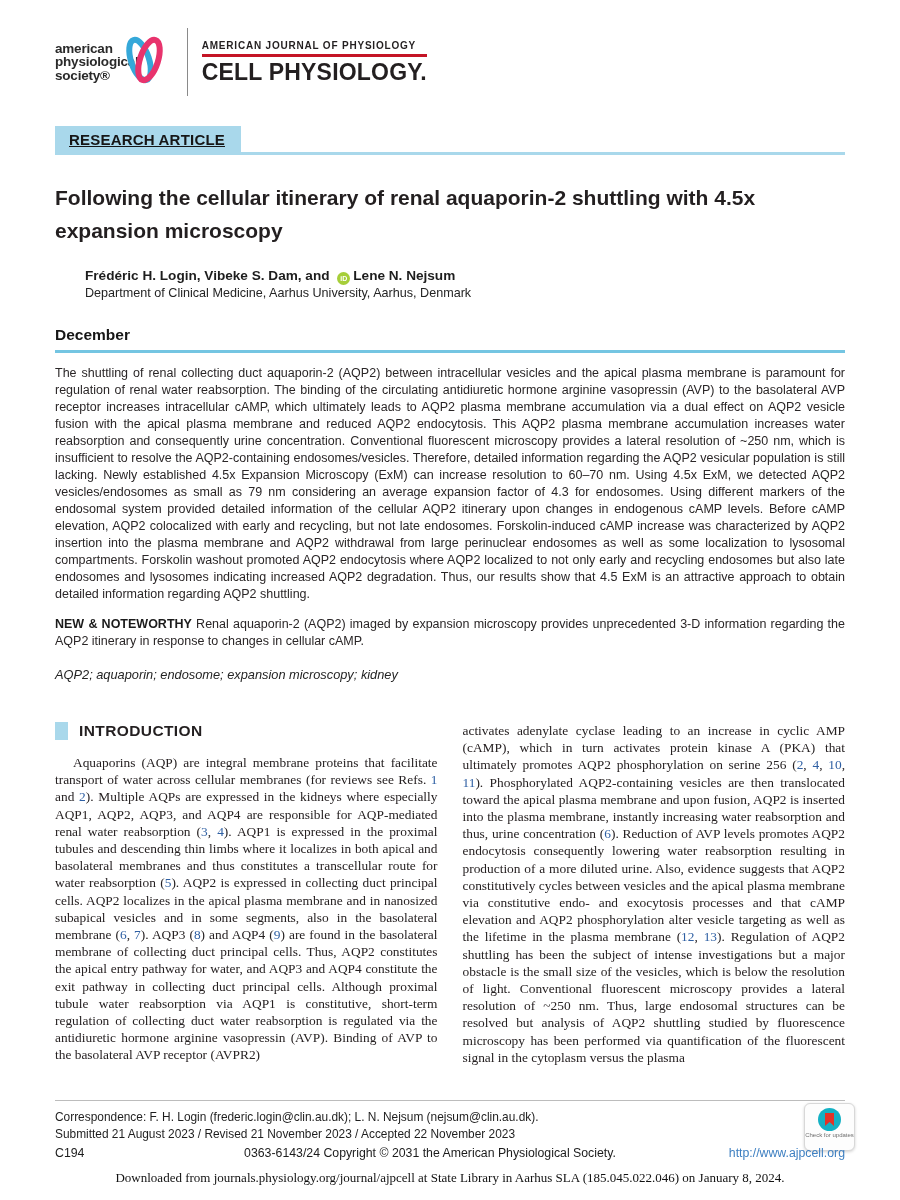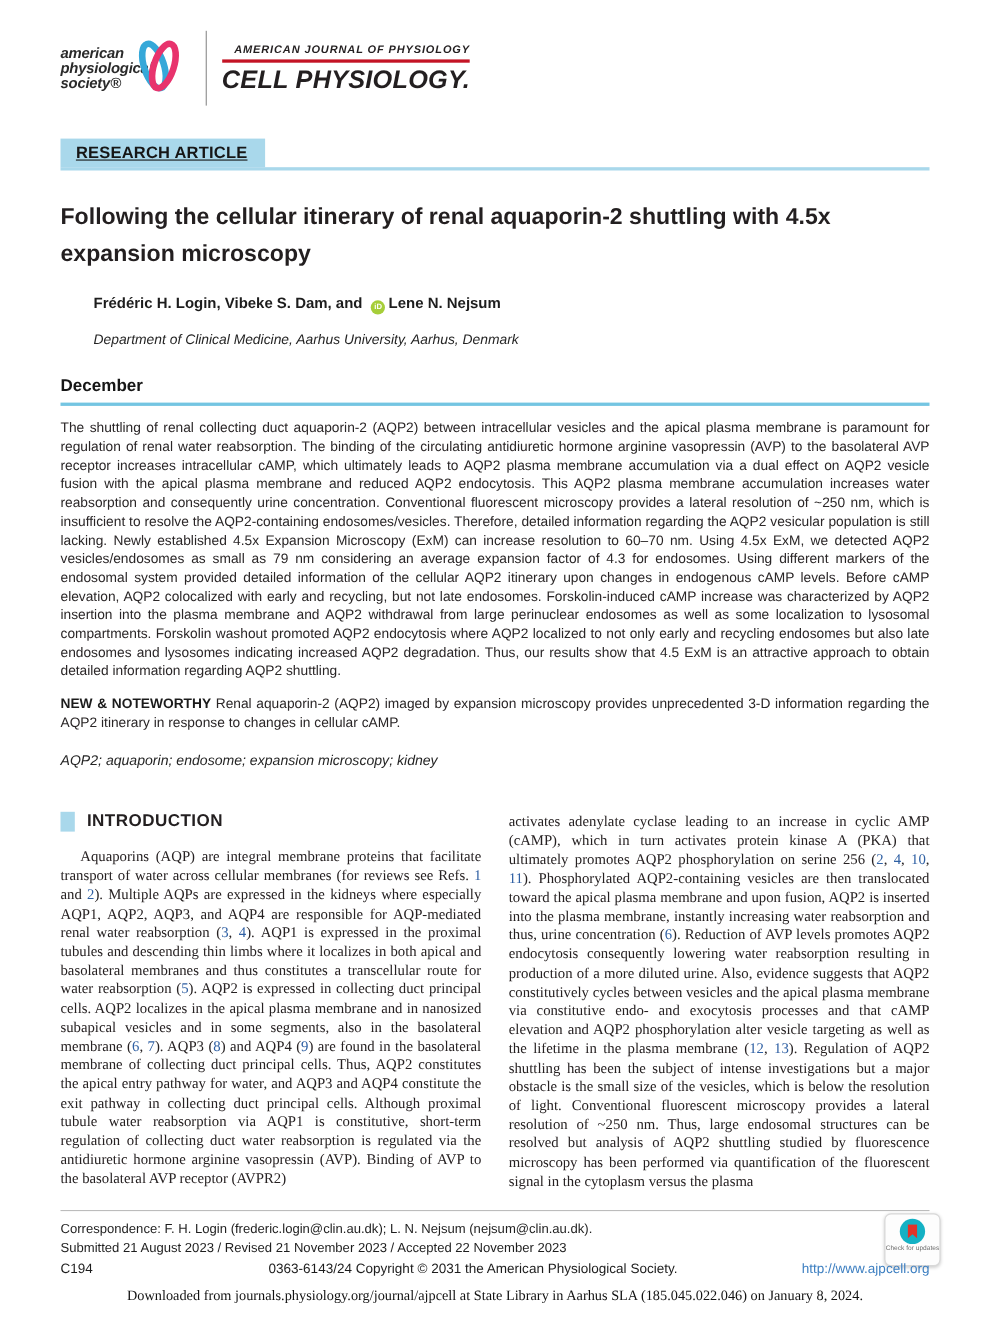--- a/index.html
+++ b/index.html
@@ -3,42 +3,42 @@
 <meta charset="utf-8">
 <style>
   * { margin:0; padding:0; box-sizing:border-box; }
   html,body { width:900px; height:1200px; background:#ffffff; overflow:hidden; position:relative;
     font-family:"Liberation Sans", sans-serif; color:#231f20; }
 
   
   .page-header { display:flex; justify-content:space-between; align-items:flex-start; padding:52px 55px 0 55px; }
   .citation { font-style:italic; font-size:12.8px; line-height:17.5px; color:#1c1c1c; }
   .citation .doi-link { color:#3d7fc1; }
-  .logo-group { display:flex; align-items:center; gap:14px; margin-top:-24px;font-style:italic; }
+  .logo-group { display:flex; align-items:center; gap:14px; margin-top:-24px; }
   .aps-logo { position:relative; padding-right:34px; }
   .aps-text { font-size:13.5px; font-weight:bold; line-height:13.5px; color:#2a2a2a; letter-spacing:-0.2px; }
   .aps-ribbon { position:absolute; left:66px; top:-12px; }
   .logo-divider { width:1px; height:68px; background:#8a8a8a; }
-  .journal-block { padding-top:2px;text-align:right; }
+  .journal-block { padding-top:2px; }
   .journal-small { font-size:10px; font-weight:bold; letter-spacing:0.8px; color:#231f20; }
   .journal-rule { height:2.5px; background:#c41425; margin:3px 0 2px 0; }
   .journal-large { font-size:23px; font-weight:bold; letter-spacing:0.2px; color:#231f20; }
 
   
   .badge-row { margin:30px 55px 0 55px; border-bottom:3px solid #a9d8eb; }
   .article-badge { display:inline-block; background:#a9d8eb; padding:5px 16px 4px 14px;
     font-size:15px; font-weight:bold; letter-spacing:0.2px; color:#161616;text-decoration:underline; }
 
   
   .paper-title { margin:26px 55px 0 55px; font-size:21px; font-weight:bold; line-height:33px; color:#231f20; }
   .authors { margin:21px 55px 0 85px; font-size:13.6px; font-weight:bold; color:#1d1d1d; }
   .orcid { display:inline-flex; align-items:center; justify-content:center; width:13px; height:13px;
     border-radius:50%; background:#a6ce39; color:#fff; font-size:7px; font-weight:bold;
     vertical-align:-1px; margin:0 3px 0 4px; cursor:pointer; }
-  .affiliation { margin:16px 55px 0 85px; font-style:italic; font-size:12.6px; color:#242424; }
+  .affiliation { margin:1px 55px 0 85px; font-size:12.6px; color:#242424; }
 
   
   .abstract-heading { margin:26px 55px 0 55px; font-size:15.5px; font-weight:bold; color:#161616; }
   .abstract-rule { margin:6px 55px 0 55px; height:3px; background:#74c5e2; }
   .abstract-text { margin:12px 55px 0 55px; font-size:12.5px; line-height:17px; text-align:justify; color:#2a2627; }
   .noteworthy { margin:13px 55px 0 55px; font-size:12.5px; line-height:17px; text-align:justify; color:#2a2627; }
   .noteworthy .bold { font-weight:bold; color:#1b1b1b; }
   .keywords { margin:17px 55px 0 55px; font-style:italic; font-size:12.8px; color:#242424; }
 
   

